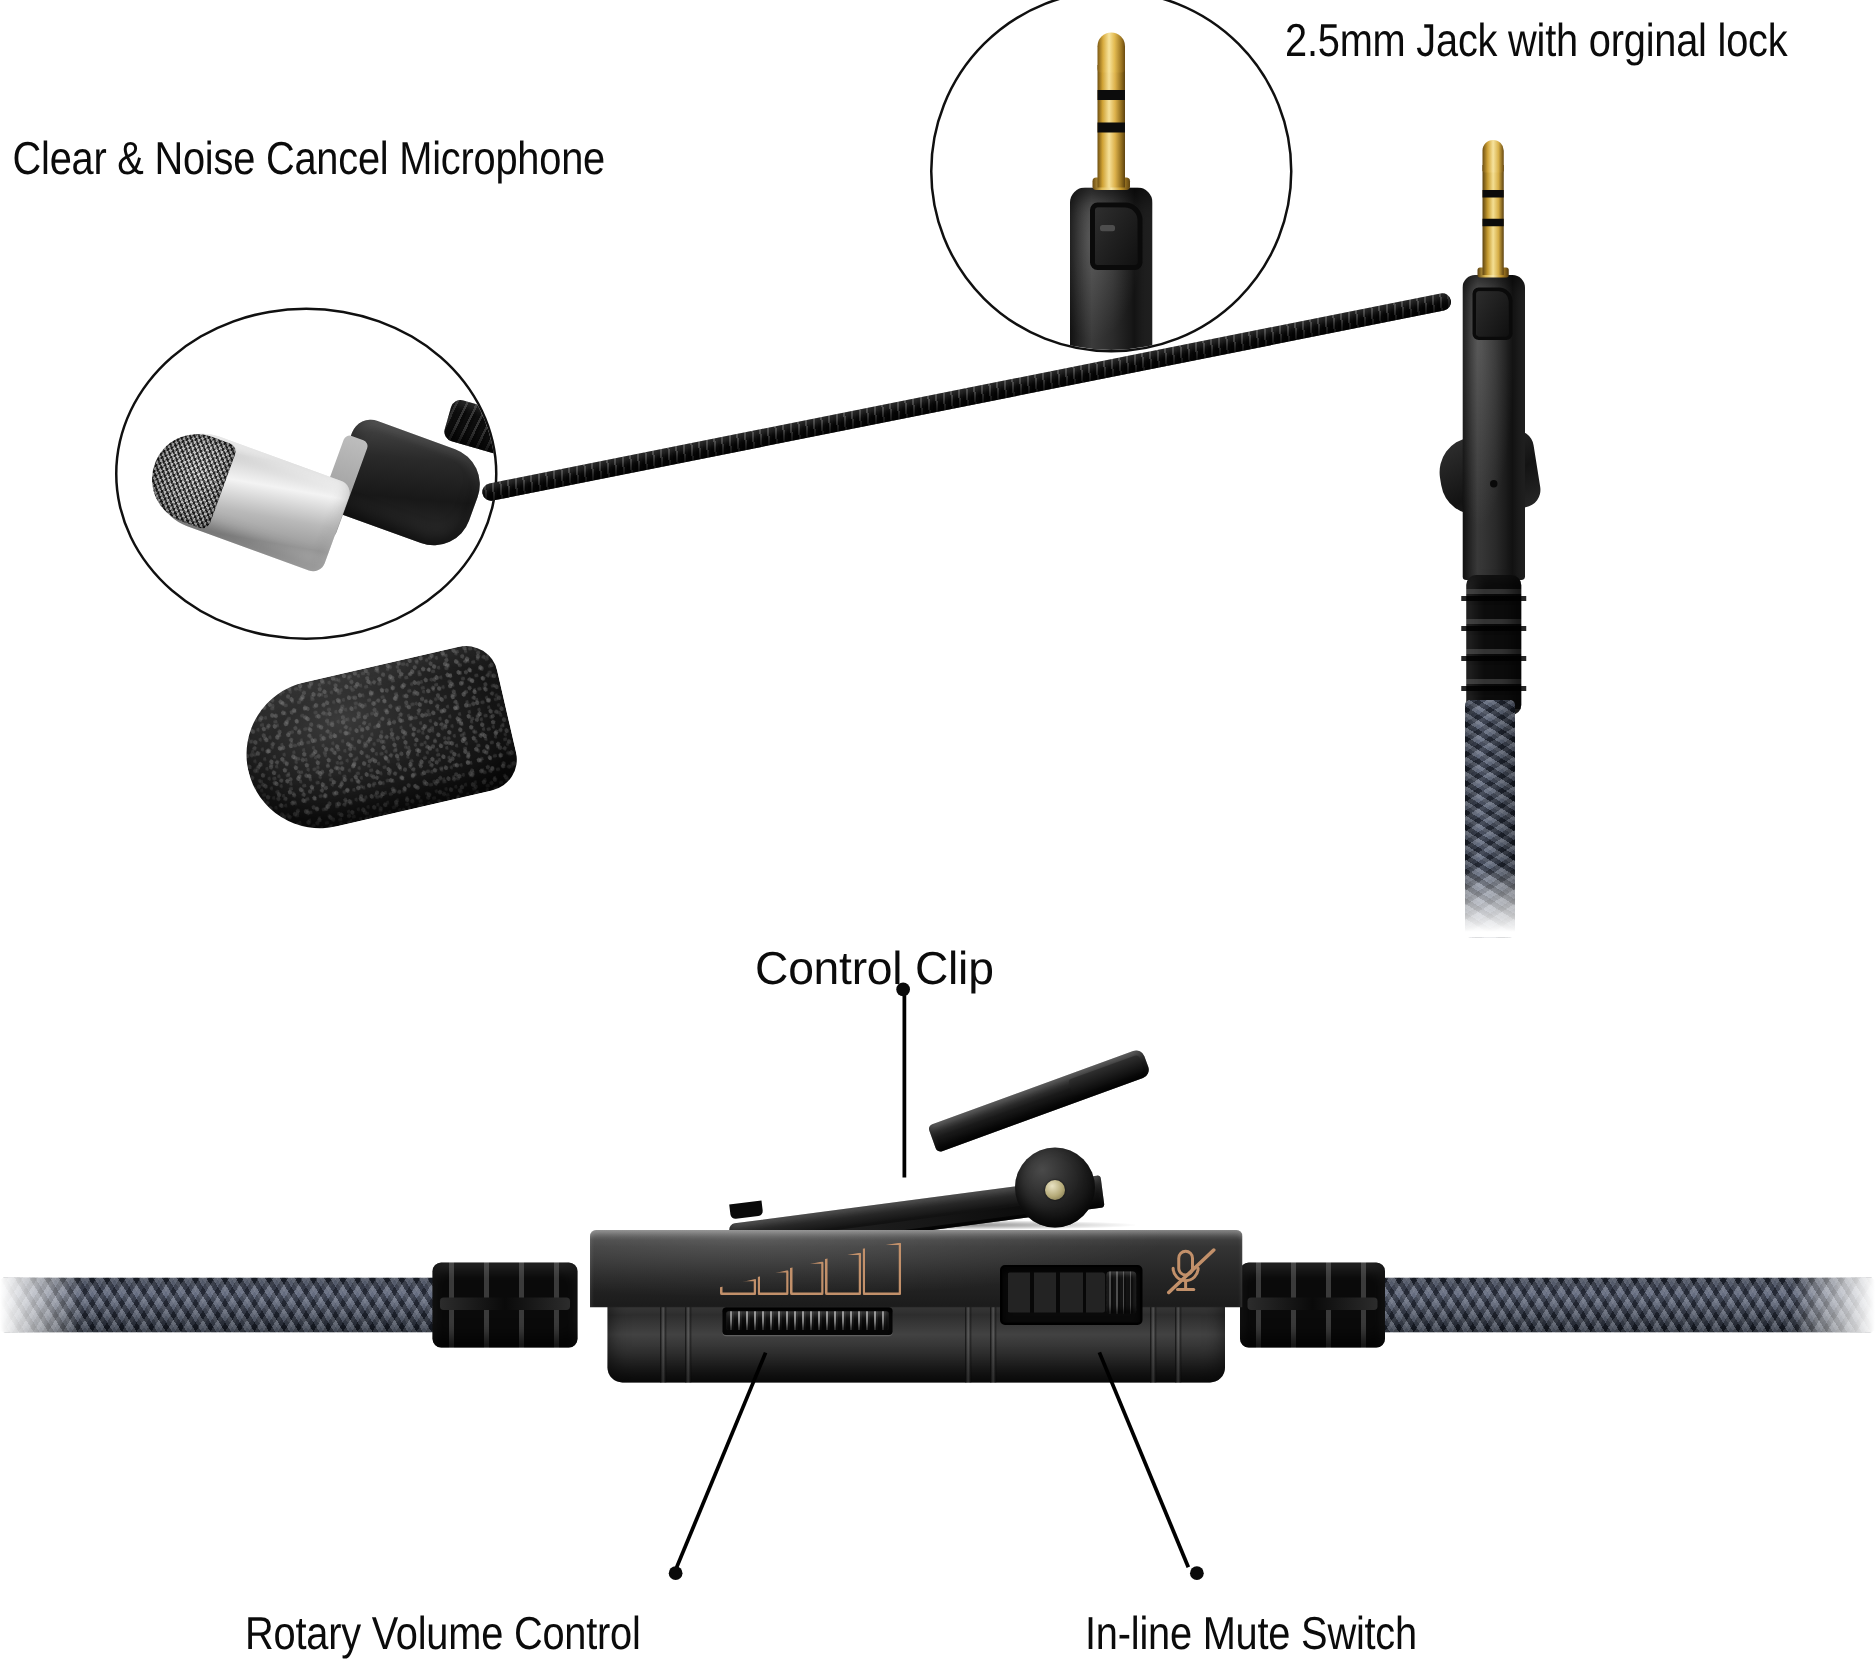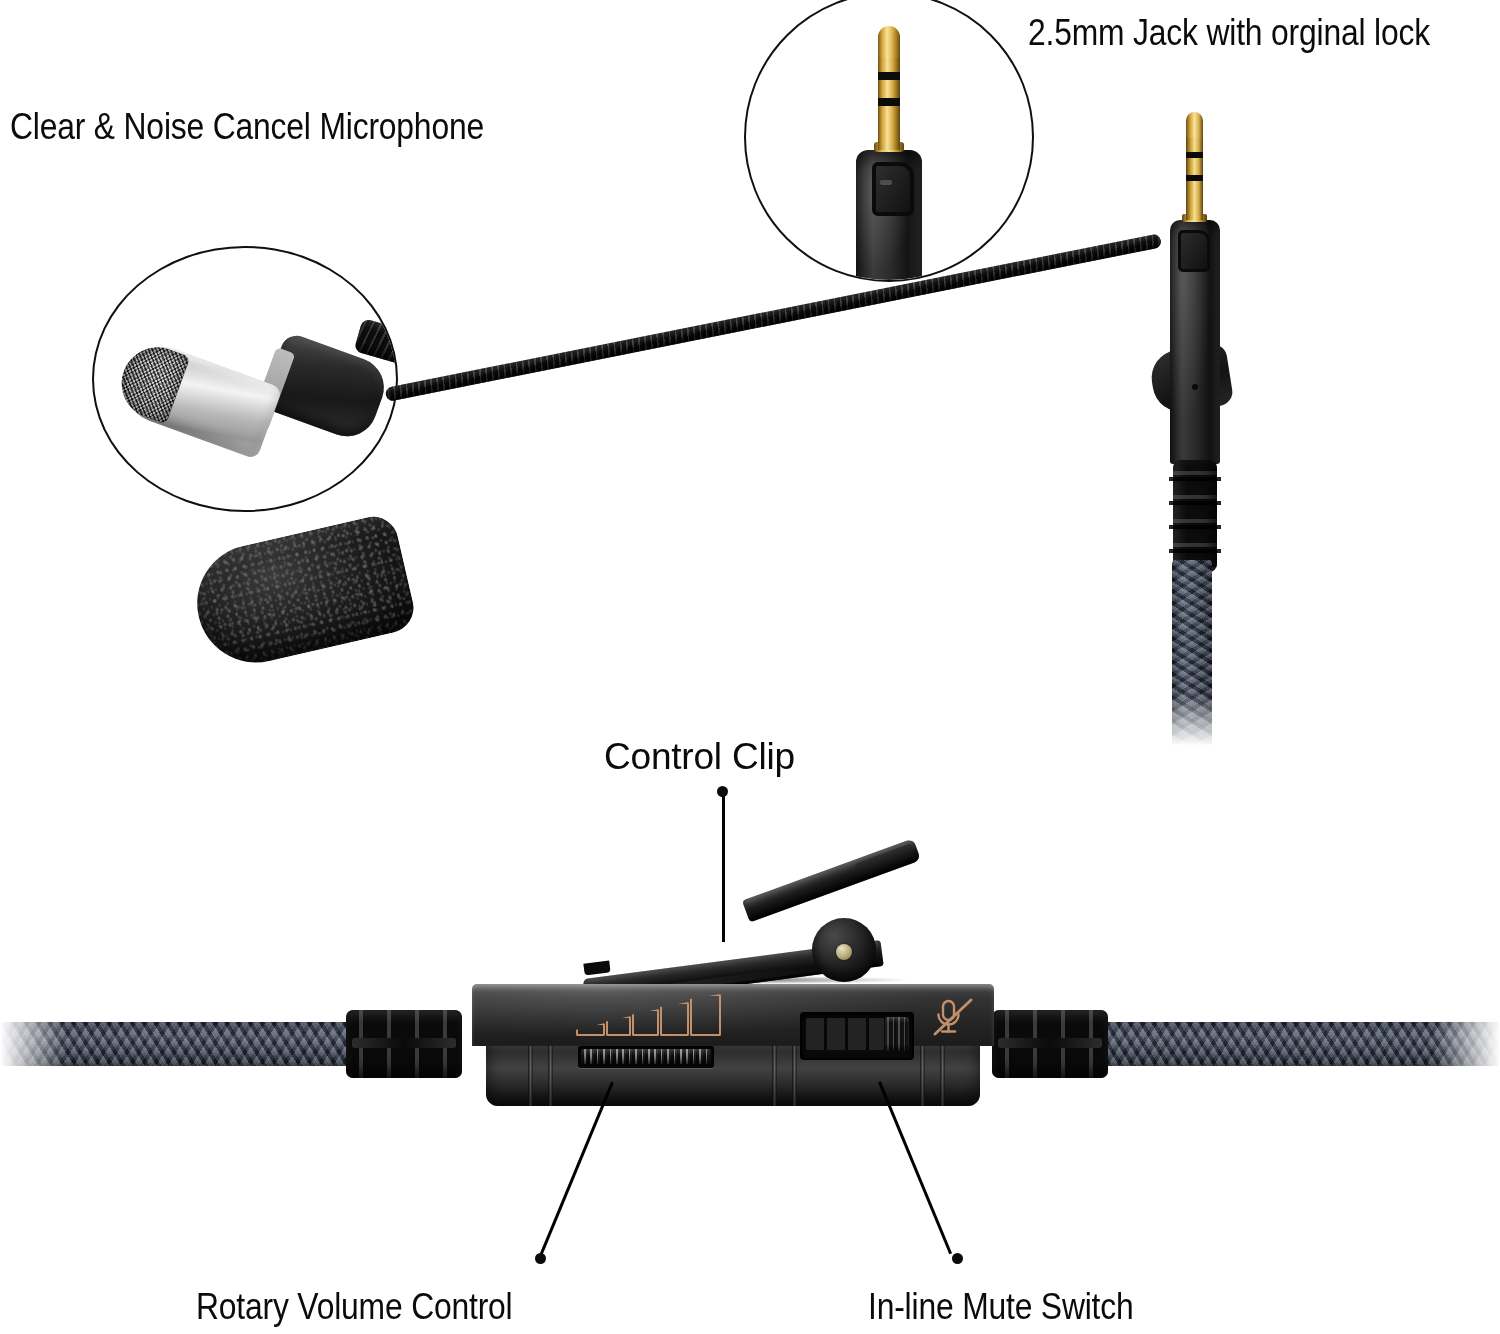--- a/index.html
+++ b/index.html
@@ -22,21 +22,21 @@
     color:#0b0b0b;
     font-size:37px;
     line-height:1.05;
     white-space:nowrap;
     letter-spacing:-0.2px;
   }
   .label.cond{ transform:scaleX(0.86); transform-origin:left center; }
 
   #lbl-mic   { left:10px;  top:108px; }
   #lbl-jack  { left:1028px;top:14px;  }
-  #lbl-clip  { left:604px; top:738px; }
+  #lbl-clip  { left:604px; top:756px; }
   #lbl-rot   { left:196px; top:1288px;}
   #lbl-mute  { left:868px; top:1288px;}
 
   
   .leader{position:absolute;background:#000;transform-origin:top left;}
   .dot{position:absolute;width:11px;height:11px;border-radius:50%;background:#0a0a0a;}
 
   
   .inset{
     position:absolute;border-radius:50%;

